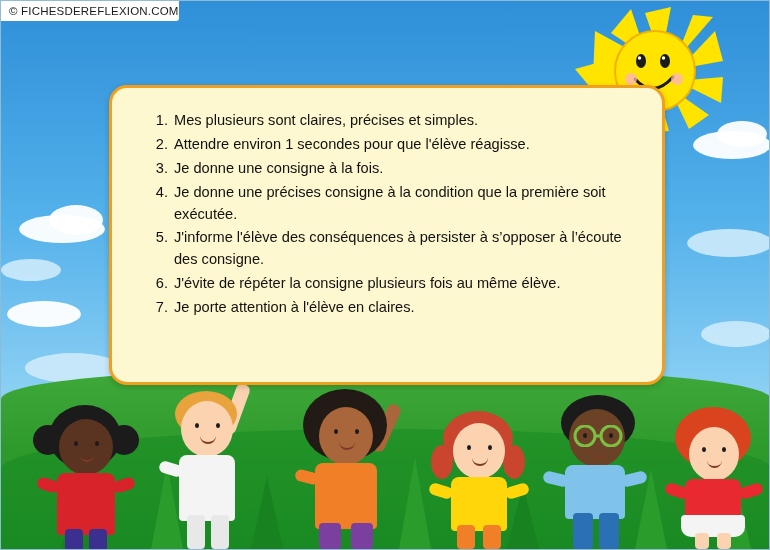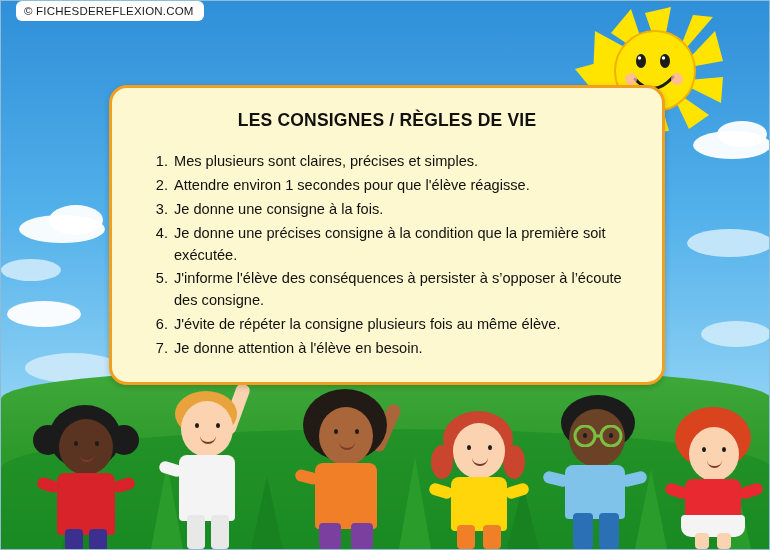--- a/index.html
+++ b/index.html
@@ -130,29 +130,28 @@
     width: 20px;
     flex: none;
     text-align: right;
     margin-right: 6px;
   }
   .rules .txt { flex: 1; }
 
   
   .copyright {
     position: absolute;
-    left: 15px;
+    left: 0;
     top: 0;
     background: #ffffff;
     color: #1b1b1b;
     font-size: 11.5px;
-    padding: 4px 10px 4px 8px;
+    padding: 4px 0 4px 8px;
     border-bottom-right-radius: 3px;
     letter-spacing: .2px;
-    border-radius: 6px;
   }
 
   
   .kid { position: absolute; bottom: 0; }
   .head { position: absolute; border-radius: 50%; }
   .body { position: absolute; border-radius: 8px 8px 4px 4px; }
   .arm  { position: absolute; border-radius: 6px; }
   .leg  { position: absolute; border-radius: 4px; }
   .hair { position: absolute; border-radius: 50%; }
   .eye  { position: absolute; width: 4px; height: 5px; background: #1b1b1b; border-radius: 50%; }
@@ -302,21 +301,20 @@
     <div class="mouth" style="left:46px; top:56px; width:15px; height:9px;"></div>
     <div class="body" style="left:24px; top:78px; width:56px; height:42px; background:#e8292f;"></div>
     <div class="arm" style="left:4px;  top:84px; width:24px; height:12px; background:#e8292f; transform:rotate(18deg);"></div>
     <div class="arm" style="left:78px; top:84px; width:24px; height:12px; background:#e8292f; transform:rotate(-18deg);"></div>
     <div class="body" style="left:20px; top:114px; width:64px; height:22px; background:#f4f4f4; border-radius:4px 4px 10px 10px;"></div>
     <div class="leg" style="left:34px; top:132px; width:14px; height:16px; background:#fbd3b0;"></div>
     <div class="leg" style="left:56px; top:132px; width:14px; height:16px; background:#fbd3b0;"></div>
   </div>
 
   <div class="card">
-    <div class="card-title">LES CONSIGNES / RÈGLES DE VIE</div>
     <ul class="rules">
       <li>
         <span class="num">1.</span>
         <span class="txt">Mes plusieurs sont claires, précises et simples.</span>
       </li>
       <li>
         <span class="num">2.</span>
         <span class="txt">Attendre environ 1 secondes pour que l'élève réagisse.</span>
       </li>
       <li>
@@ -330,20 +328,20 @@
       <li>
         <span class="num">5.</span>
         <span class="txt">J'informe l'élève des conséquences à persister à s’opposer à l’écoute des consigne.</span>
       </li>
       <li>
         <span class="num">6.</span>
         <span class="txt">J'évite de répéter la consigne plusieurs fois au même élève.</span>
       </li>
       <li>
         <span class="num">7.</span>
-        <span class="txt">Je donne attention à l'élève en besoin.</span>
+        <span class="txt">Je porte attention à l'élève en claires.</span>
       </li>
     </ul>
   </div>
 
   <div class="copyright">© FICHESDEREFLEXION.COM</div>
 
 </div>
 
 </body></html>

